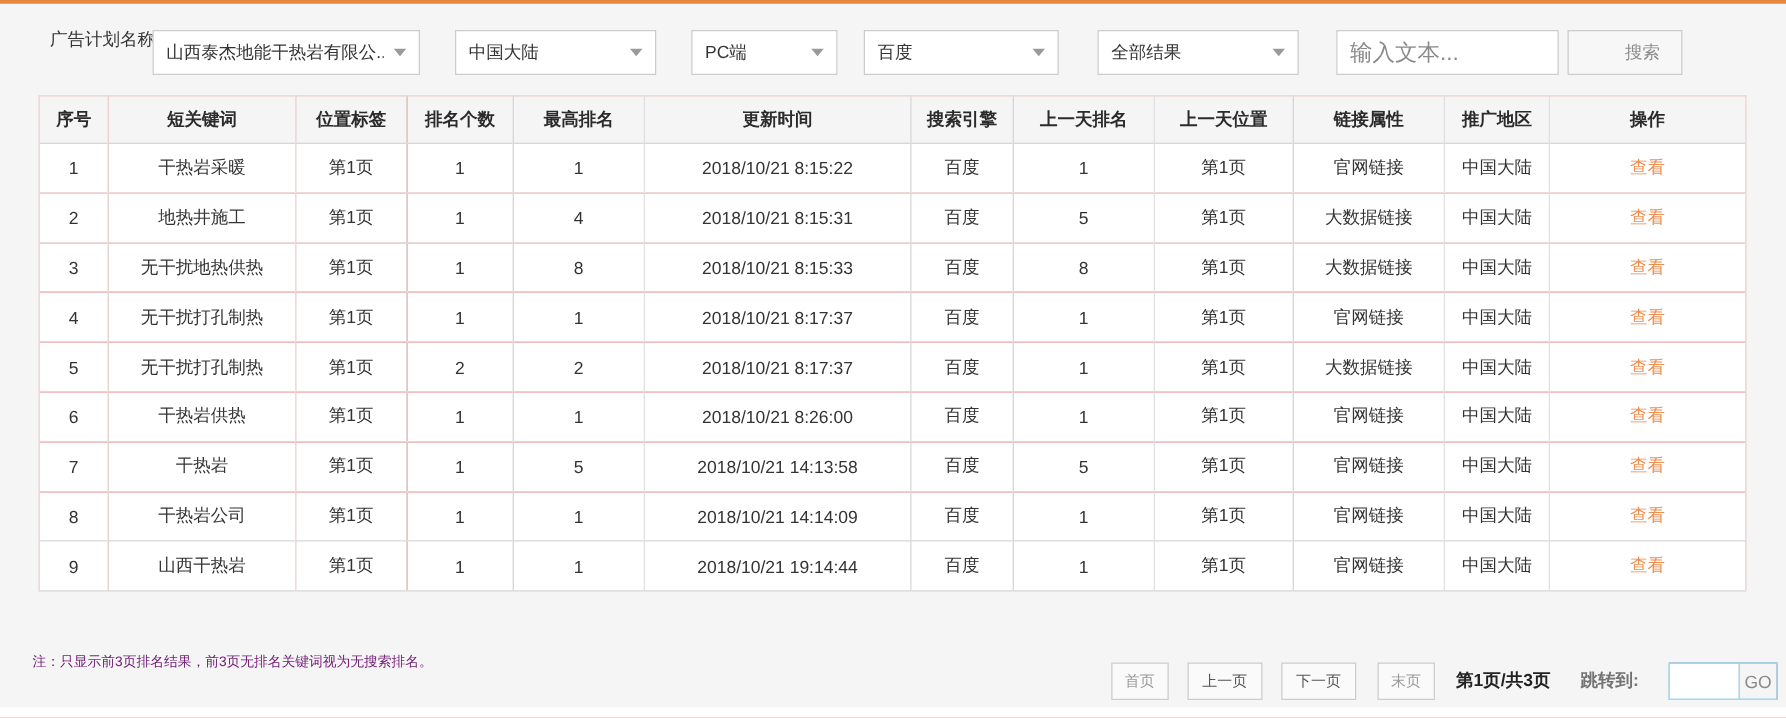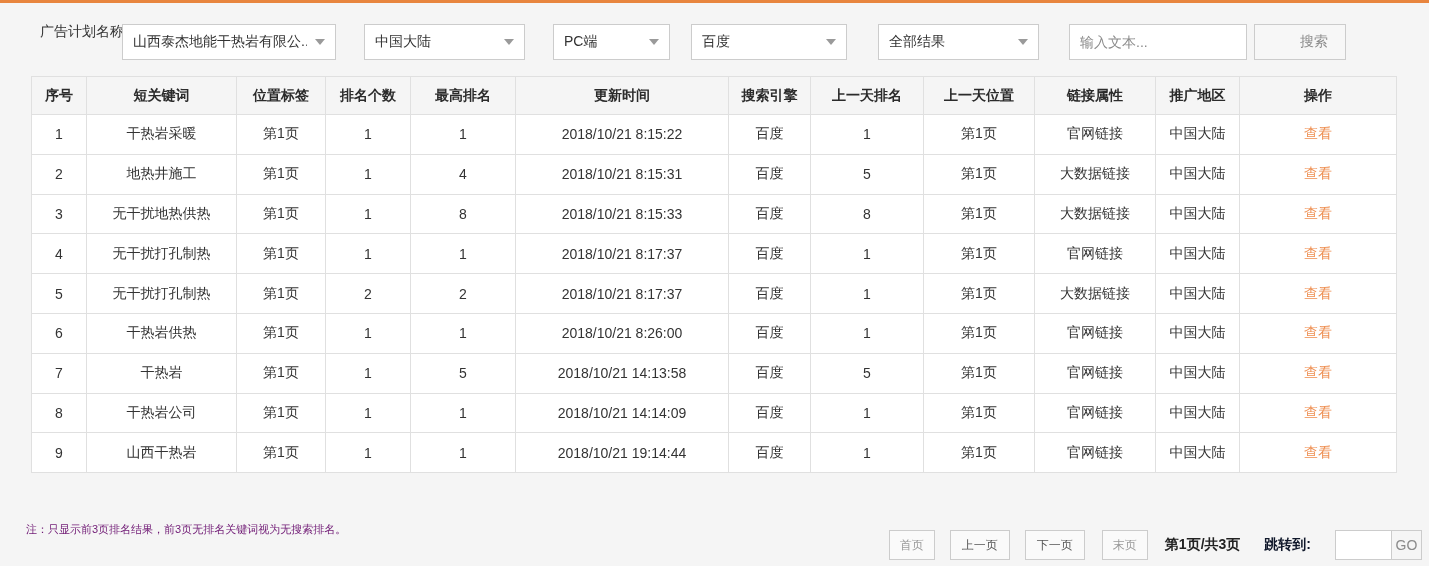--- a/index.html
+++ b/index.html
@@ -21,21 +21,21 @@
   }
   .select-box { padding:0 10px; justify-content:space-between; cursor:pointer; }
   .select-box .value { white-space:nowrap; overflow:hidden; color:#333; }
   .caret { width:0; height:0; border-left:5px solid transparent;
     border-right:5px solid transparent; border-top:6px solid #9a9a9a; margin-left:8px; flex:none; }
   .sel-1 { left:122px; width:214px; }
   .sel-2 { left:364px; width:161px; }
   .sel-3 { left:553px; width:117px; }
   .sel-4 { left:691px; width:156px; }
   .sel-5 { left:878px; width:161px; }
-  .text-input { left:1069px; width:178px; padding:0 10px; font-size:14px;
+  .text-input { left:1069px; width:178px; padding:0 10px; font-size:18px;
     font-family:inherit; color:#333; outline:none; }
   .text-input::placeholder { color:#8a8a8a; }
   .btn { left:1254px; width:92px; background:#f7f7f7; color:#8c8c8c;
     justify-content:center; cursor:pointer; font-size:14px; font-family:inherit;padding-left:28px; }
 
   
   .rank-table { margin:15px 0 0 31px; width:1365px; border-collapse:collapse;
     background:#fca5a5; table-layout:fixed; }
   .rank-table th, .rank-table td {
     border:1px solid #e0e0e0; text-align:center; vertical-align:middle;
@@ -51,21 +51,21 @@
   .pagination { position:absolute; right:7px; top:18px; display:flex;
     align-items:center; height:30px; }
   .pg-btn { height:30px; border:1px solid #ccc; background:#fafafa;
     display:flex; align-items:center; justify-content:center;
     cursor:pointer; font-size:12px; }
   .pg-first,.pg-last { width:46px; color:#9a9a9a; }
   .pg-prev,.pg-next { width:60px; color:#555; }
   .pg-first { margin-right:15px; } .pg-prev { margin-right:15px; }
   .pg-next { margin-right:17px; } .pg-last { margin-right:17px; }
   .pg-info { font-weight:bold; color:#222; margin-right:24px; }
-  .jump-label { font-weight:bold; color:#0f172a; margin-right:24px; }
+  .jump-label { font-weight:bold; color:#737373; margin-right:24px; }
   .jump-box { display:flex; height:30px; border:1px solid #ccc; background:#0ea5e9; }
   .jump-input { width:55px; border:none; outline:none; height:100%;
     font-family:inherit; font-size:14px; padding:0 4px; }
   .jump-go { width:30px; background:#f5f5f5; border-left:1px solid #ccc;
     display:flex; align-items:center; justify-content:center;
     color:#8a8a8a; cursor:pointer; font-size:14px; }
   .bottom-strip { position:absolute; left:0; bottom:0; width:100%; height:8px; background:#fff; }
 </style>
 </head>
 <body>

